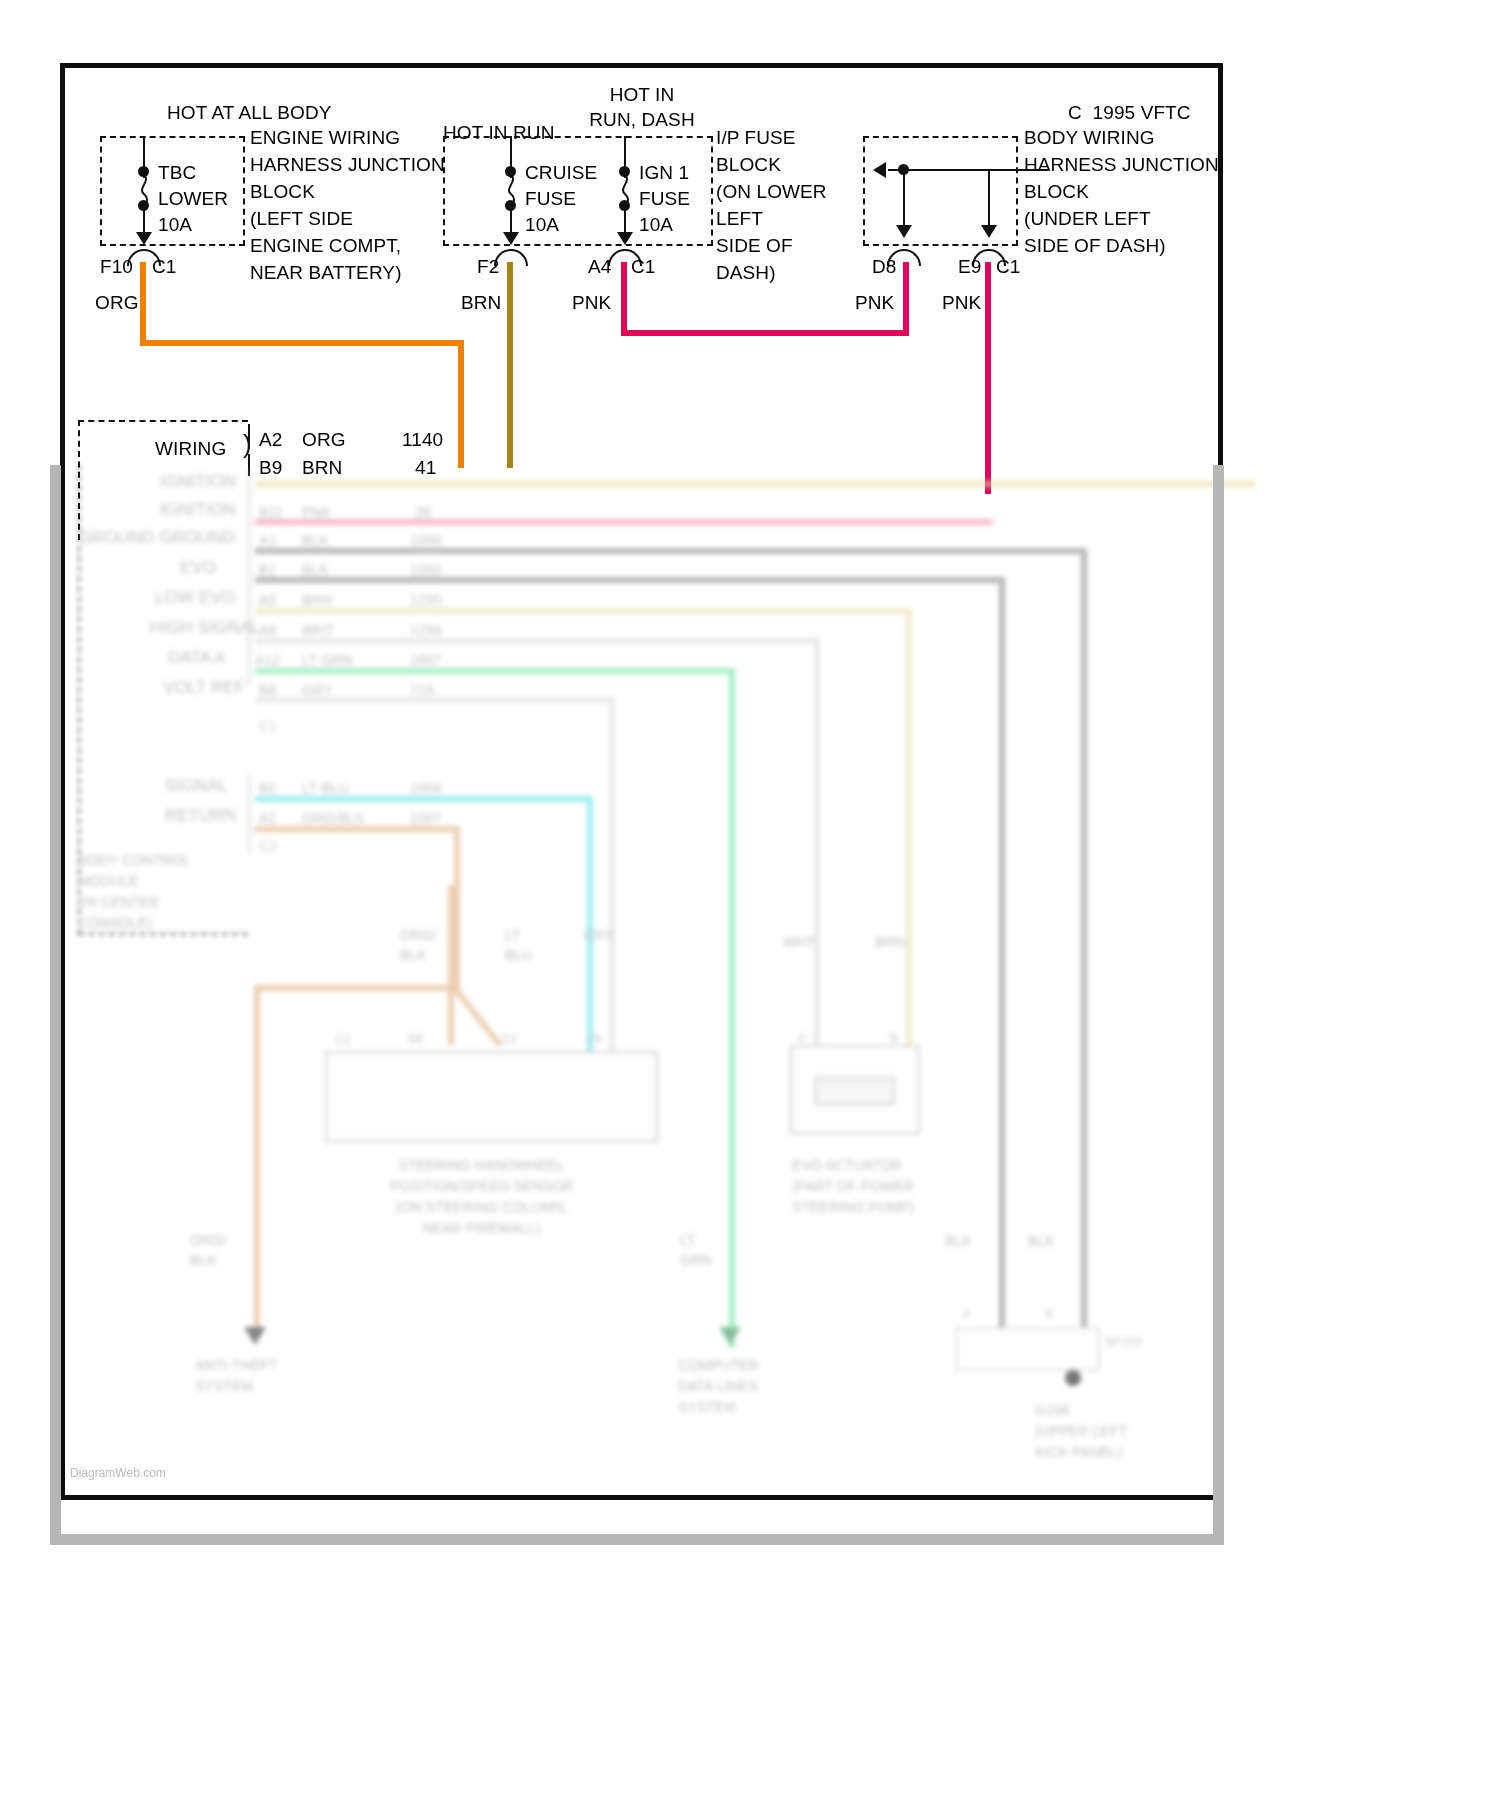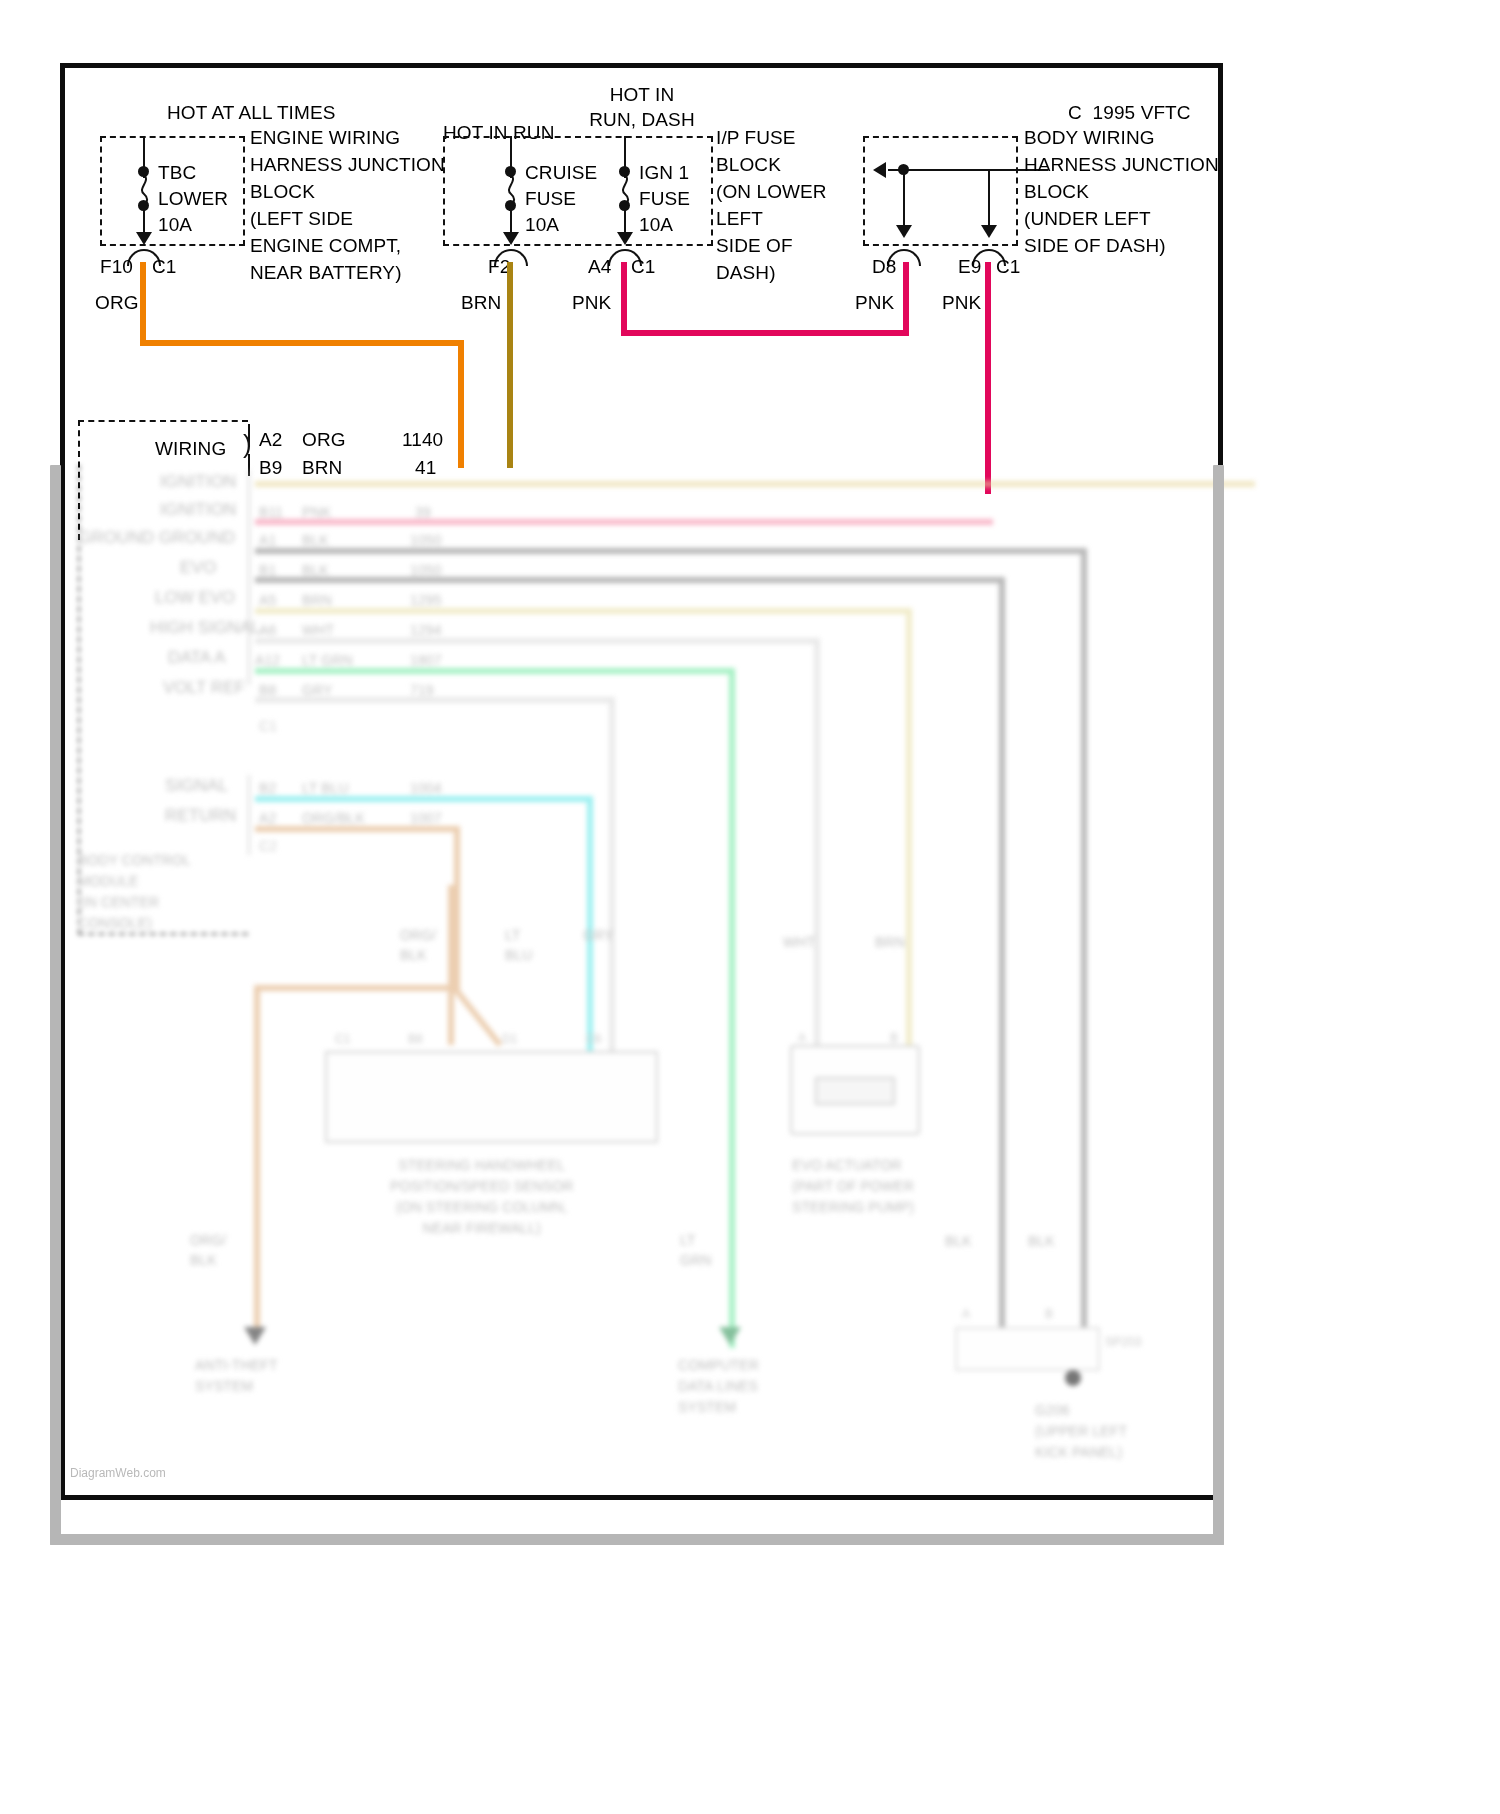--- a/index.html
+++ b/index.html
@@ -89,21 +89,21 @@
 </style>
 </head>
 <body>
 
 <div id="page">
 
   <div class="diagram-border"></div>
 
   <div class="t" style="left:1068px;top:102px;">C  1995 VFTC</div>
 
-  <div class="t" style="left:167px;top:102px;">HOT AT ALL TIMES</div>
+  <div class="t" style="left:167px;top:102px;">HOT AT ALL BODY</div>
 
   <div class="dashbox" style="left:100px;top:136px;width:145px;height:110px;"></div>
 
   <div class="ln lnv" style="left:143px;top:136px;height:42px;"></div>
   <div class="dot" style="left:138px;top:166px;"></div>
   <svg class="fuse-sq" style="left:137px;top:174px;" viewBox="0 0 14 34">
     <path d="M7 0 C 14 8, 0 14, 7 20 C 14 26, 7 30, 7 34" stroke="#111" stroke-width="2" fill="none"></path>
   </svg>
   <div class="dot" style="left:138px;top:200px;"></div>
   <div class="ln lnv" style="left:143px;top:210px;height:28px;"></div>
@@ -137,21 +137,21 @@
     <path d="M7 0 C 14 8, 0 14, 7 20 C 14 26, 7 30, 7 34" stroke="#111" stroke-width="2" fill="none"></path>
   </svg>
   <div class="dot" style="left:505px;top:200px;"></div>
   <div class="ln lnv" style="left:510px;top:210px;height:28px;"></div>
   <div class="arrow-d" style="left:503px;top:232px;"></div>
   <div class="conn" style="left:494px;top:249px;"></div>
 
   <div class="t" style="left:525px;top:160px;line-height:26px;">CRUISE
 FUSE
 10A</div>
-  <div class="t" style="left:488px;top:256px;">F2</div>
+  <div class="t" style="left:477px;top:256px;">F2</div>
   <div class="t" style="left:461px;top:292px;">BRN</div>
 
   <div class="w wv w-brn" style="left:507px;top:262px;height:206px;"></div>
 
   <div class="t c" style="left:642px;top:82px;line-height:25px;text-align:center;">HOT IN
 RUN, DASH</div>
 
   <div class="ln lnv" style="left:624px;top:136px;height:42px;"></div>
   <div class="dot" style="left:619px;top:166px;"></div>
   <svg class="fuse-sq" style="left:618px;top:174px;" viewBox="0 0 14 34">

